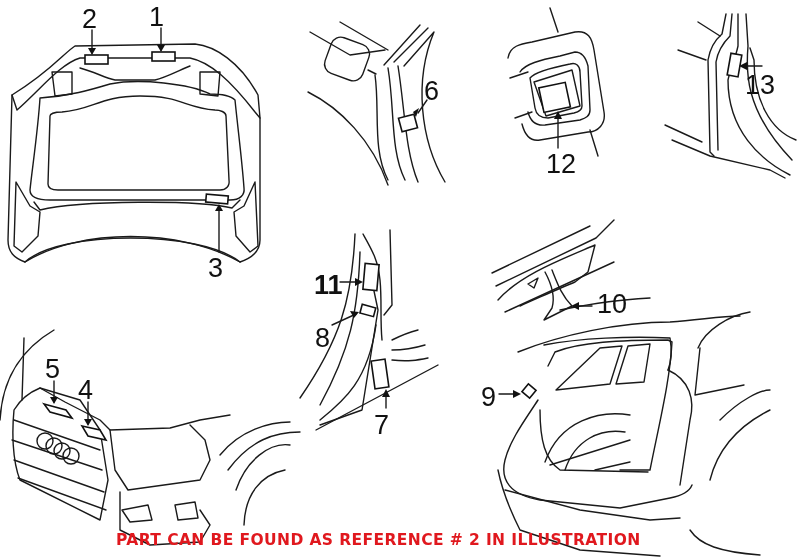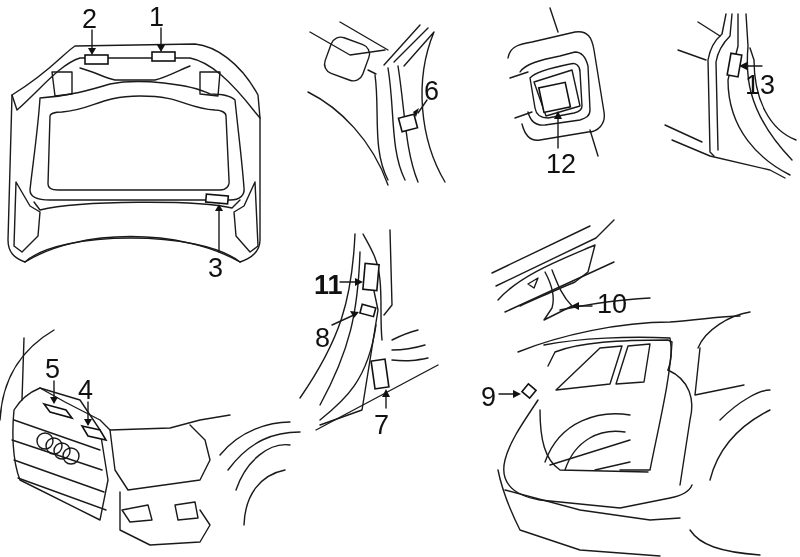--- a/index.html
+++ b/index.html
@@ -183,13 +183,14 @@
   <span class="callout" style="left:45px;top:356px;">5</span>
   <span class="callout" style="left:424px;top:78px;">6</span>
   <span class="callout" style="left:374px;top:412px;">7</span>
   <span class="callout" style="left:315px;top:325px;">8</span>
   <span class="callout" style="left:481px;top:384px;">9</span>
   <span class="callout" style="left:597px;top:291px;text-align:right;">10</span>
   <span class="callout" style="left:314px;top:272px;font-weight:bold;">11</span>
   <span class="callout" style="left:546px;top:151px;">12</span>
   <span class="callout" style="left:745px;top:72px;">13</span>
 
+  <div class="caption" style="color:#e0181e;">PART CAN BE FOUND AS REFERENCE # 2 IN ILLUSTRATION</div>
 </div>
 
 </body></html>

